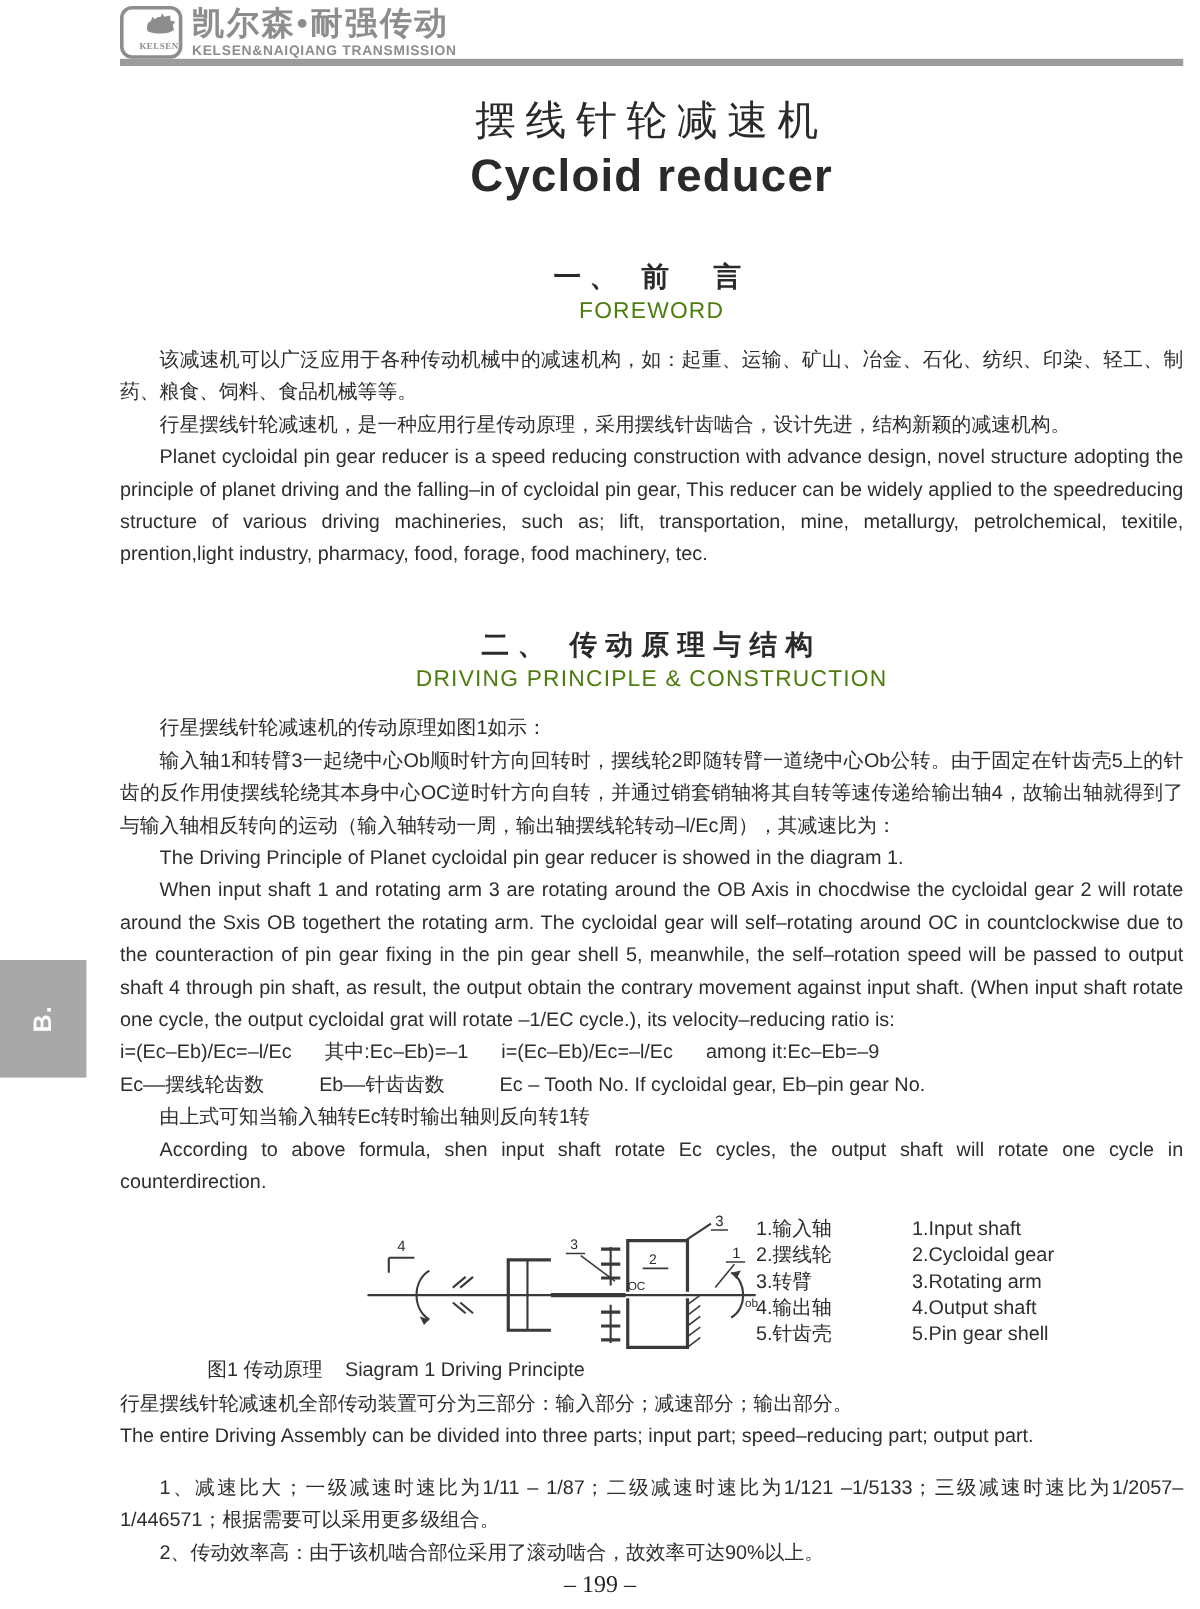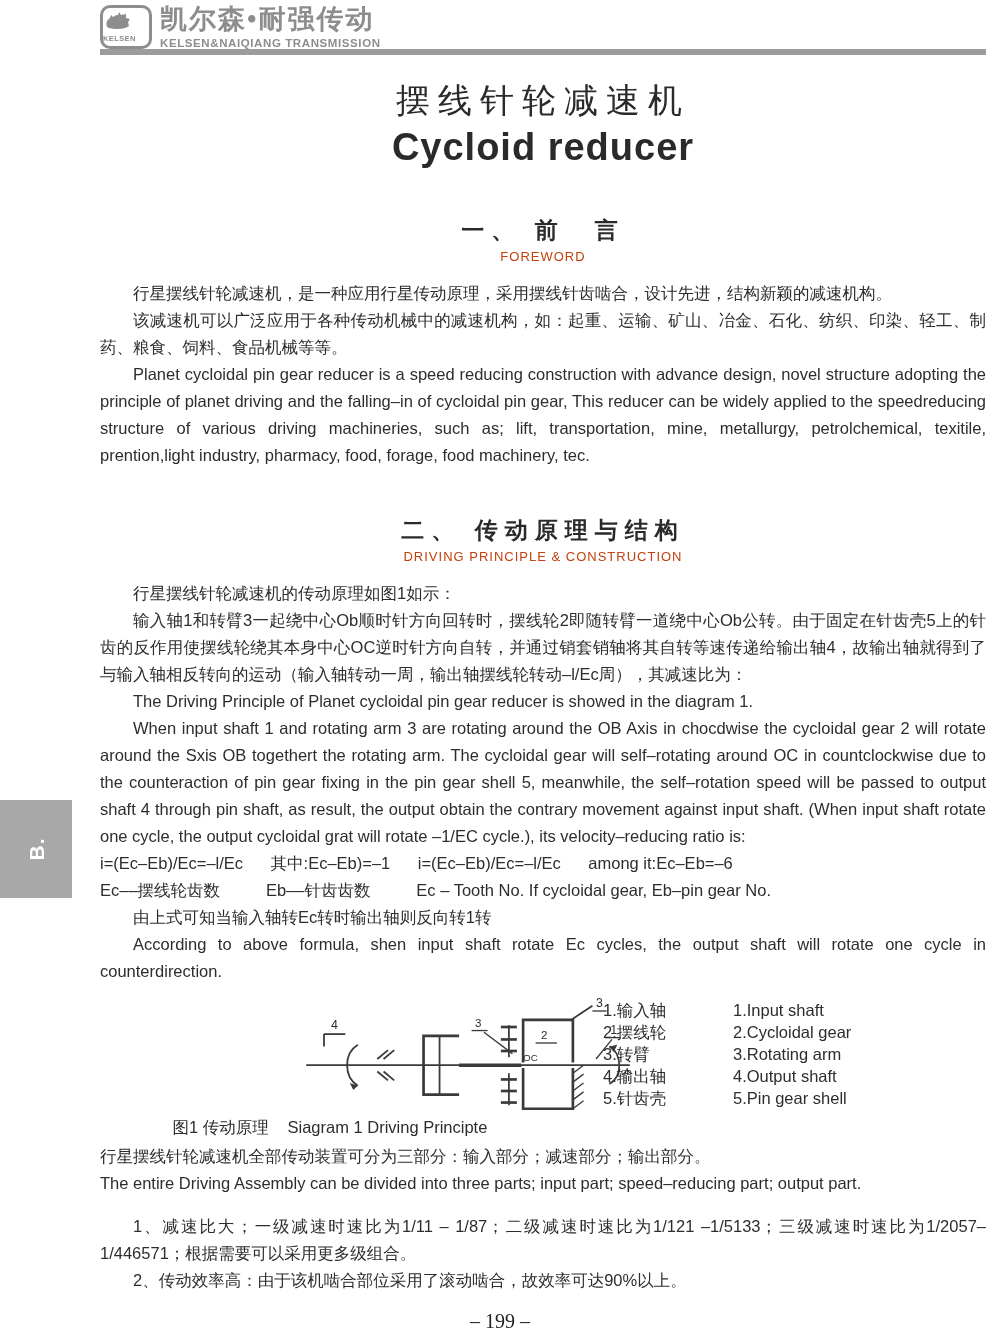--- a/index.html
+++ b/index.html
@@ -9,44 +9,44 @@
     margin:0 auto;
     background:#ffffff;
     font-family:"Liberation Sans", sans-serif;
     color:#2d2d2d;
     overflow:hidden;
   }
   
   .header{position:absolute;left:100px;top:5px;display:flex;align-items:flex-start;}
   .logo-box{
     width:52px;height:44px;border:3px solid #8d8d8d;border-radius:10px;
-    display:flex;flex-direction:column;align-items:flex-start;justify-content:flex-end;
-    box-sizing:border-box;margin-right:8px;
+    display:flex;flex-direction:column;align-items:flex-end;justify-content:flex-end;
+    box-sizing:border-box;margin-right:8px;font-family:Liberation Serif, serif;
   }
   .logo-mark{line-height:1;margin-bottom:-2px;}
   .logo-text{font-size:7.5px;font-weight:bold;color:#8d8d8d;letter-spacing:.4px;margin-bottom:3px;}
   .brand{display:flex;flex-direction:column;}
   .brand-zh{font-size:27px;font-weight:bold;color:#8d8d8d;letter-spacing:2px;line-height:1.1;font-family:Liberation Serif, serif;}
   .brand-en{font-size:11.5px;font-weight:bold;color:#8d8d8d;letter-spacing:.6px;margin-top:2px;}
   .divider{position:absolute;left:100px;top:49px;width:886px;height:6px;background:#9c9c9c;}
   
   .content{position:absolute;left:100px;top:62px;width:886px;}
   .title-zh{font-size:34px;font-weight:normal;text-align:center;letter-spacing:8px;margin:16px 0 0 0;color:#2a2a2a;}
   .title-en{font-size:38px;font-weight:bold;text-align:center;letter-spacing:1px;margin:2px 0 0 0;color:#2a2a2a;}
   .sec-head{margin-top:46px;text-align:center;}
   .sec-head .zh{font-size:23px;font-weight:bold;letter-spacing:7px;color:#2a2a2a;}
-  .sec-head .en{font-size:13px;letter-spacing:1px;margin-top:3px;color:#c2410c;}
+  .sec-head .en{font-size:19px;letter-spacing:1px;margin-top:3px;color:#4d7c0f;}
   p{margin:0;font-size:16.5px;line-height:27px;text-align:justify;}
   p.ind{text-indent:2em;}
   p.pre{white-space:pre-wrap;}
   .gap-m{height:16px;}
   
   .figure{position:relative;height:148px;margin-top:10px;}
   .fig-svg{position:absolute;left:198px;top:0;}
-  .legend{position:absolute;left:503px;top:4px;display:flex;font-size:16.5px;line-height:22px;}
+  .legend{position:absolute;left:530px;top:4px;display:flex;font-size:16.5px;line-height:22px;}
   .legend .col-zh{width:130px;}
   .legend .col-en{width:170px;}
   .fig-caption{position:absolute;left:0px;top:122px;width:460px;text-align:center;font-size:16.5px;}
   .fig-caption .cap-en{margin-left:14px;}
   
   .side-tab{
     position:absolute;left:0;top:800px;width:72px;height:98px;background:#a8a8a8;
     display:flex;align-items:center;justify-content:center;
   }
   .side-tab span{
@@ -85,34 +85,34 @@
   <div class="content">
 
     <div class="title-zh">摆线针轮减速机</div>
     <div class="title-en">Cycloid reducer</div>
 
     <div class="sec-head">
       <div class="zh">一、 前　言</div>
       <div class="en">FOREWORD</div>
     </div>
     <div class="gap-m"></div>
+    <p class="ind">该减速机可以广泛应用于各种传动机械中的减速机构，如：起重、运输、矿山、冶金、石化、纺织、印染、轻工、制药、粮食、饲料、食品机械等等。</p>
     <p class="ind">行星摆线针轮减速机，是一种应用行星传动原理，采用摆线针齿啮合，设计先进，结构新颖的减速机构。</p>
-    <p class="ind">该减速机可以广泛应用于各种传动机械中的减速机构，如：起重、运输、矿山、冶金、石化、纺织、印染、轻工、制药、粮食、饲料、食品机械等等。</p>
     <p class="ind">Planet cycloidal pin gear reducer is a speed reducing construction with advance design, novel structure adopting the principle of planet driving and the falling–in of cycloidal pin gear, This reducer can be widely applied to the speedreducing structure of various driving machineries, such as; lift, transportation, mine, metallurgy, petrolchemical, texitile, prention,light industry, pharmacy, food, forage, food machinery, tec.</p>
 
     <div class="sec-head">
       <div class="zh">二、 传动原理与结构</div>
       <div class="en">DRIVING PRINCIPLE &amp; CONSTRUCTION</div>
     </div>
     <div class="gap-m"></div>
     <p class="ind">行星摆线针轮减速机的传动原理如图1如示：</p>
     <p class="ind">输入轴1和转臂3一起绕中心Ob顺时针方向回转时，摆线轮2即随转臂一道绕中心Ob公转。由于固定在针齿壳5上的针齿的反作用使摆线轮绕其本身中心OC逆时针方向自转，并通过销套销轴将其自转等速传递给输出轴4，故输出轴就得到了与输入轴相反转向的运动（输入轴转动一周，输出轴摆线轮转动–l/Ec周），其减速比为：</p>
     <p class="ind">The Driving Principle of Planet cycloidal pin gear reducer is showed in the diagram 1.</p>
     <p class="ind">When input shaft 1 and rotating arm 3 are rotating around the OB Axis in chocdwise the cycloidal gear 2 will rotate around the Sxis OB togethert the rotating arm. The cycloidal gear will self–rotating around OC in countclockwise due to the counteraction of pin gear fixing in the pin gear shell 5, meanwhile, the self–rotation speed will be passed to output shaft 4 through pin shaft, as result, the output obtain the contrary movement against input shaft. (When input shaft rotate one cycle, the output cycloidal grat will rotate –1/EC cycle.), its velocity–reducing ratio is:</p>
-    <p class="pre">i=(Ec–Eb)/Ec=–l/Ec      其中:Ec–Eb)=–1      i=(Ec–Eb)/Ec=–l/Ec      among it:Ec–Eb=–6</p>
+    <p class="pre">i=(Ec–Eb)/Ec=–l/Ec      其中:Ec–Eb)=–1      i=(Ec–Eb)/Ec=–l/Ec      among it:Ec–Eb=–9</p>
     <p class="pre">Ec––摆线轮齿数          Eb––针齿齿数          Ec – Tooth No. If cycloidal gear, Eb–pin gear No.</p>
     <p class="ind">由上式可知当输入轴转Ec转时输出轴则反向转1转</p>
     <p class="ind">According to above formula, shen input shaft rotate Ec cycles, the output shaft will rotate one cycle in counterdirection.</p>
 
     <div class="figure">
       <svg class="fig-svg" width="340" height="120" viewBox="0 0 380 135">
 
         <line class="dstroke" x1="8" y1="79" x2="372" y2="79" stroke-width="2"></line>
 
         <line class="dstroke" x1="28" y1="44" x2="52" y2="44" stroke-width="2"></line>

